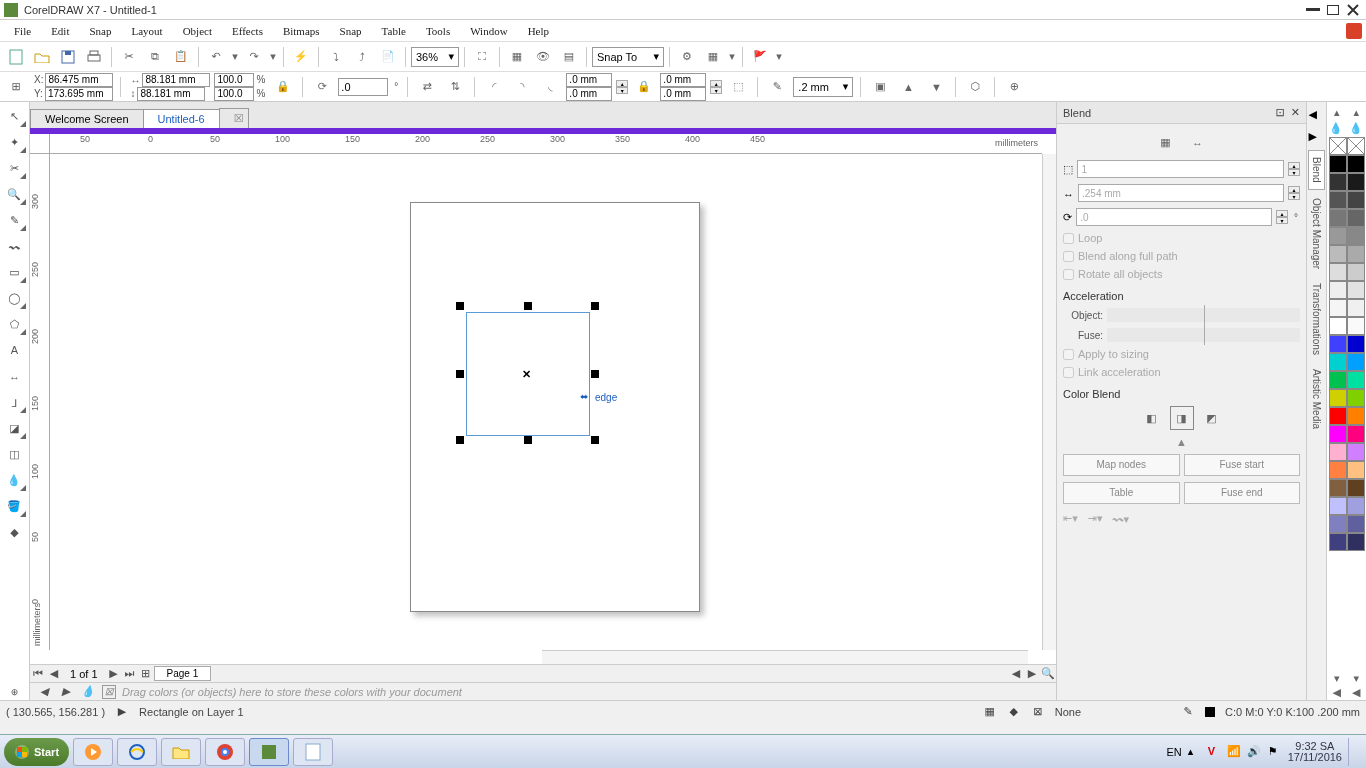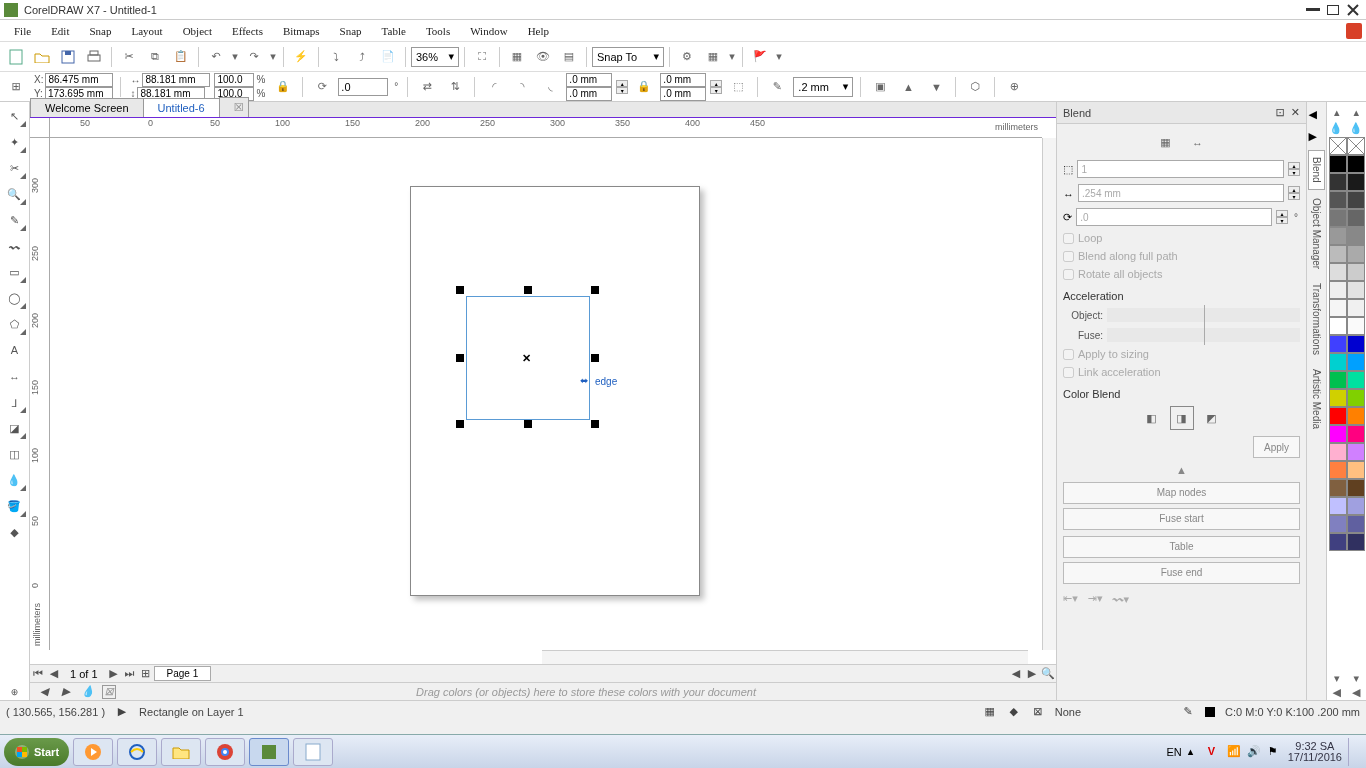--- a/index.html
+++ b/index.html
@@ -34,21 +34,21 @@
 
 .propbar { height: 30px; background: #fff; border-bottom: 1px solid #ccc; display: flex; align-items: center; padding: 0 4px; gap: 4px; }
 
 
 .main { display: flex; height: 598px; }
 .toolbox { width: 30px; background: #fff; border-right: 1px solid #ccc; display: flex; flex-direction: column; align-items: center; padding-top: 2px; gap: 2px; }
 .tool { width: 24px; height: 24px; display: flex; align-items: center; justify-content: center; cursor: pointer; color: #555; position: relative; }
 .tool.flyout::after { content: ''; position: absolute; right: 1px; bottom: 1px; border: 3px solid transparent; border-bottom-color: #666; border-right-color: #666; }
 
 .workspace { flex: 1; display: flex; flex-direction: column; background: #fff; position: relative; }
-.doc-tabs { height: 16px; background: #e8e8e8; display: flex; align-items: flex-end; border-bottom: 1px solid #6d28d9; }
+.doc-tabs { height: 32px; background: #e8e8e8; display: flex; align-items: flex-end; border-bottom: 6px solid #6d28d9; }
 .doc-tab { padding: 3px 14px; background: #e8e8e8; border: 1px solid #999; border-bottom: none; margin-right: -1px; cursor: pointer; font-size: 11px; }
 .doc-tab.active { background: #fff; color: #2060c0; }
 
 .canvas-wrap { flex: 1; position: relative; background: #fff; overflow: hidden; }
 .ruler-h { position: absolute; top: 0; left: 20px; right: 14px; height: 20px; background: #fff; border-bottom: 1px solid #aaa; }
 .ruler-v { position: absolute; top: 20px; left: 0; bottom: 14px; width: 20px; background: #fff; border-right: 1px solid #aaa; }
 .ruler-corner { position: absolute; top: 0; left: 0; width: 20px; height: 20px; background: #fff; border-right: 1px solid #aaa; border-bottom: 1px solid #aaa; }
 .ruler-h .tick, .ruler-v .tick { position: absolute; font-size: 9px; color: #666; }
 .ruler-h .units { position: absolute; right: 4px; top: 4px; font-size: 9px; color: #666; }
 .ruler-v .units { position: absolute; bottom: 4px; left: 2px; font-size: 9px; color: #666; writing-mode: vertical-rl; transform: rotate(180deg); }
@@ -79,21 +79,21 @@
 .docker-body { flex: 1; padding: 6px; overflow: hidden; display: flex; flex-direction: column; gap: 6px; }
 .docker-row { display: flex; align-items: center; gap: 4px; }
 .docker-row input[type=text] { flex: 1; height: 18px; border: 1px solid #aaa; padding: 0 3px; font-size: 10px; background: #fff; color: #aaa; }
 .docker-chk { color: #aaa; font-size: 10px; display: flex; align-items: center; gap: 4px; }
 .docker-chk input { width: 11px; height: 11px; }
 .docker-section { font-size: 11px; color: #333; margin-top: 4px; }
 .docker-label { font-size: 10px; color: #555; text-align: right; min-width: 40px; }
 .docker-slider { flex: 1; height: 14px; background: #e8e8e8; position: relative; }
 .docker-slider::after { content:''; position: absolute; left: 50%; top: -3px; width: 1px; height: 20px; background: #aaa; }
 .docker-btn { height: 22px; padding: 0 10px; background: #f8f8f8; border: 1px solid #bbb; font-size: 10px; color: #888; cursor: pointer; }
-.docker-btn-row { display: flex; gap: 4px; flex-direction: column; }
+.docker-btn-row { display: flex; gap: 4px; }
 .docker-btn-row .docker-btn { flex: 1; text-align: center; line-height: 20px; }
 
 .docker-tabs { width: 20px; background: #f0f0f0; border-left: 1px solid #ccc; display: flex; flex-direction: column; align-items: center; padding-top: 4px; gap: 2px; }
 .docker-tab { writing-mode: vertical-rl; font-size: 10px; padding: 6px 2px; cursor: pointer; color: #555; }
 .docker-tab.active { background: #fff; border: 1px solid #aaa; }
 .docker-tool { width: 16px; height: 16px; margin: 2px 0; }
 
 
 .palette-strip { width: 40px; background: #fff; border-left: 1px solid #ccc; display: flex; flex-direction: column; align-items: center; padding-top: 4px; }
 .swatch-row { display: flex; }
@@ -395,21 +395,21 @@
       <div class="pn-btn">◀</div>
       <div class="pn-btn" style="margin-left:auto">▶</div>
       <div class="pn-btn">🔍</div>
     </div>
 
     <div class="doc-palette">
       <div class="pn-btn">◀</div>
       <div class="pn-btn">▶</div>
       <div class="pn-btn">💧</div>
       <div class="dp-slot">⊠</div>
-      <span style="flex:1;text-align:center">Drag colors (or objects) here to store these colors with your document</span>
+      <span style="flex:1;text-align:left">Drag colors (or objects) here to store these colors with your document</span>
     </div>
   </div>
 
   <div class="dockers">
     <div class="docker-title">
       <span>Blend</span>
       <span class="spacer"></span>
       <span style="cursor:pointer;margin-right:6px">⊡</span>
       <span style="cursor:pointer">✕</span>
     </div>
@@ -473,23 +473,20 @@
           <input type="checkbox" disabled="" style="">
           <span>Link acceleration</span>
         </label>
 
       <div class="docker-section">Color Blend</div>
       <div class="docker-row" style="justify-content:center;gap:6px">
         <div class="tb-btn">◧</div>
         <div class="tb-btn" style="border:1px solid #888">◨</div>
         <div class="tb-btn">◩</div>
       </div>
-      <div class="docker-row" style="justify-content:flex-end">
-          <button class="docker-btn">Apply</button>
-        </div>
 
       <div style="text-align:center;color:#888;cursor:pointer">▲</div>
       <div class="docker-btn-row">
         <button class="docker-btn">Map nodes</button>
         <button class="docker-btn">Fuse start</button>
       </div>
       <div class="docker-btn-row">
         <button class="docker-btn">Table</button>
         <button class="docker-btn">Fuse end</button>
       </div>

